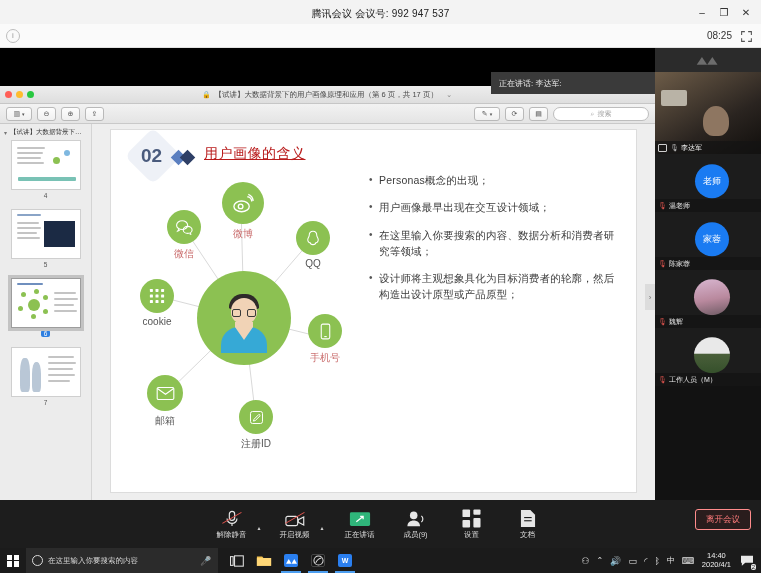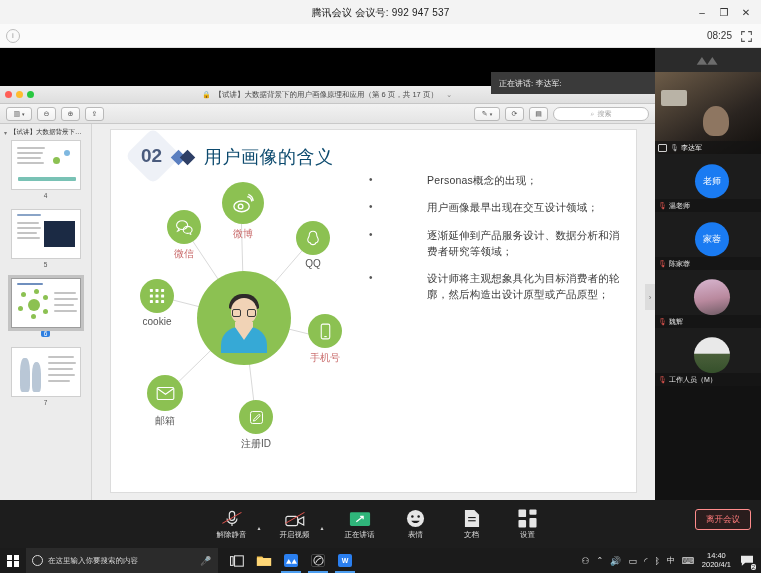--- a/index.html
+++ b/index.html
@@ -7,21 +7,21 @@
     width: 761px; height: 573px;
     overflow: hidden;
     font-family: "Liberation Sans", "DejaVu Sans", sans-serif;
     background: #000;
   }
   #app { position: relative; width: 761px; height: 573px; background: #000; }
 
   
   .win-titlebar {
     position: absolute; left: 0; top: 0; width: 761px; height: 29px;
-    background: #f3f3f3; border-bottom: 4px solid #0369a1;
+    background: #f3f3f3; border-bottom: 1px solid #0369a1;
     display: flex; align-items: center; justify-content: center;
   }
   .win-title { font-size: 10px; color: #222; letter-spacing: .2px; }
   .win-ctrls { position: absolute; right: 4px; top: 0; height: 24px; display: flex; align-items: center; }
   .win-btn { width: 22px; height: 24px; display: flex; align-items: center; justify-content: center;
              font-size: 10px; color: #333; }
 
   
   .sub-bar {
     position: absolute; left: 0; top: 24px; width: 761px; height: 24px;
@@ -119,27 +119,27 @@
     background: #dcdcdc; display:flex; align-items:center; justify-content:center;
     font-size: 8px; color: #777;
   }
 
   
   .s-hex { position: absolute; left: 22px; top: 6px; width: 40px; height: 40px;
            background: #eef1f7; transform: rotate(45deg); border-radius: 7px; }
   .s-num { position: absolute; left: 30px; top: 15px; font-size: 19px; color: #4a5b7d; font-weight: 600; }
   .s-diamonds { position: absolute; left: 62px; top: 22px; display: flex; gap: 0px; }
   .s-diamonds i { width: 11px; height: 11px; transform: rotate(45deg); display: block; }
-  .s-title { position: absolute; left: 93px; top: 15px; font-size: 18px; color: #0c4a6e; letter-spacing: .5px; }
+  .s-title { position: absolute; left: 93px; top: 15px; font-size: 14px; color: #b91c1c; letter-spacing: .5px; text-decoration: underline; }
 
   
   .bullets { position: absolute; left: 258px; top: 42px; width: 255px; }
   .bullet { display: flex; font-size: 10.5px; color: #3b3b3b; line-height: 1.55; margin-bottom: 11px; }
   .bullet .dot { width: 10px; flex: 0 0 10px; color: #555; font-size: 10px; line-height: 1.6; }
-  .bullet .txt { flex: 1; letter-spacing: .2px; margin-left: 48px; }
+  .bullet .txt { flex: 1; letter-spacing: .2px; }
 
   
   .diagram { position: absolute; left: 18px; top: 38px; width: 230px; height: 300px; }
   .node {
     position: absolute; border-radius: 50%; background: #8cc152;
     display: flex; align-items: center; justify-content: center; color: #fff;
   }
   .node.center { background: #8cc152; }
   .node-label { position: absolute; font-size: 10px; text-align: center; white-space: nowrap; }
   .avatar-head { width: 26px; height: 26px; border-radius: 50% 50% 45% 45%; background: #f1d3b6; position:absolute; top: 18px; left: 25px;}
@@ -369,21 +369,21 @@
               <div class="bullet">
                 <span class="dot">•</span>
                 <span class="txt">Personas概念的出现；</span>
               </div>
               <div class="bullet">
                 <span class="dot">•</span>
                 <span class="txt">用户画像最早出现在交互设计领域；</span>
               </div>
               <div class="bullet">
                 <span class="dot">•</span>
-                <span class="txt">逐渐延伸到产品服务设计、数据分析和消费者研究等领域；</span>
+                <span class="txt">在这里输入你要搜索的内容、数据分析和消费者研究等领域；</span>
               </div>
               <div class="bullet">
                 <span class="dot">•</span>
                 <span class="txt">设计师将主观想象具化为目标消费者的轮廓，然后构造出设计原型或产品原型；</span>
               </div>
             </div>
 
             <div class="diagram">
               <svg width="230" height="300" style="position:absolute;left:0;top:0">
                 <g stroke="#d9d9d9" stroke-width="1" fill="none">
@@ -582,59 +582,56 @@
         <div class="mt-ico">
           <svg width="22" height="17" viewBox="0 0 24 18">
             <rect x="1" y="1" width="22" height="15" rx="1.6" fill="#2fb57a"></rect>
             <path d="M8 11.5l7-5.5M12.2 5.6h3.2v3.2" stroke="#fff" stroke-width="1.4" fill="none"></path>
           </svg>
         </div>
         <span class="mt-lbl">正在讲话</span>
       </div>
 
 
+      <div class="mt-item" style="width:56px">
+        <div class="mt-ico">
+          <svg width="21" height="18" viewBox="0 0 22 20" fill="#e6e6e6">
+            <circle cx="9" cy="6" r="4.2"></circle>
+              <path d="M2 18c0-4 3.2-6.4 7-6.4s7 2.4 7 6.4z"></path>
+            <path d="M17.5 6.5a4.5 4.5 0 0 1 0 7" stroke="#e6e6e6" stroke-width="1.3" fill="none"></path>
+          </svg>
+        </div>
+        <span class="mt-lbl">成员(9)</span>
+      </div>
+
 
 
       <div class="mt-item" style="width:56px">
         <div class="mt-ico">
           <svg width="19" height="19" viewBox="0 0 20 20" fill="#e6e6e6">
-            <circle cx="10" cy="10" r="9"></circle>
-            <g fill="#1d1d1d">
-                <circle cx="6.7" cy="8" r="1.3"></circle>
-                <circle cx="13.3" cy="8" r="1.3"></circle>
-            <path d="M5.6 12.4a5.2 5.2 0 0 0 8.8 0z"></path>
-              </g>
+            <rect x="0.5" y="0.5" width="8" height="8" rx="1"></rect>
+              <rect x="12" y="0.5" width="7.5" height="5.5" rx="1"></rect>
+            <rect x="0.5" y="11.5" width="8" height="8" rx="1"></rect>
+              <rect x="12" y="9.5" width="7.5" height="10" rx="1"></rect>
           </svg>
         </div>
-        <span class="mt-lbl">表情</span>
+        <span class="mt-lbl">设置</span>
       </div>
 
       <div class="mt-item" style="width:56px">
         <div class="mt-ico">
           <svg width="16" height="19" viewBox="0 0 17 20" fill="#e6e6e6">
             <path d="M1 1h10l5 5v13H1z"></path>
             <g stroke="#1d1d1d" stroke-width="1.2">
                 <line x1="4.4" y1="9" x2="12.4" y2="9"></line>
                 <line x1="4.4" y1="12.4" x2="12.4" y2="12.4"></line>
               </g>
           </svg>
         </div>
         <span class="mt-lbl">文档</span>
-      </div>
-
-      <div class="mt-item" style="width:56px">
-        <div class="mt-ico">
-          <svg width="19" height="19" viewBox="0 0 20 20" fill="#e6e6e6">
-            <rect x="0.5" y="0.5" width="8" height="8" rx="1"></rect>
-              <rect x="12" y="0.5" width="7.5" height="5.5" rx="1"></rect>
-            <rect x="0.5" y="11.5" width="8" height="8" rx="1"></rect>
-              <rect x="12" y="9.5" width="7.5" height="10" rx="1"></rect>
-          </svg>
-        </div>
-        <span class="mt-lbl">设置</span>
       </div>
 
       <div class="leave-btn">离开会议</div>
     </div>
   </div>
 
   <div class="taskbar">
     <div class="start-btn">
       <span class="win-logo">
           <i></i>

